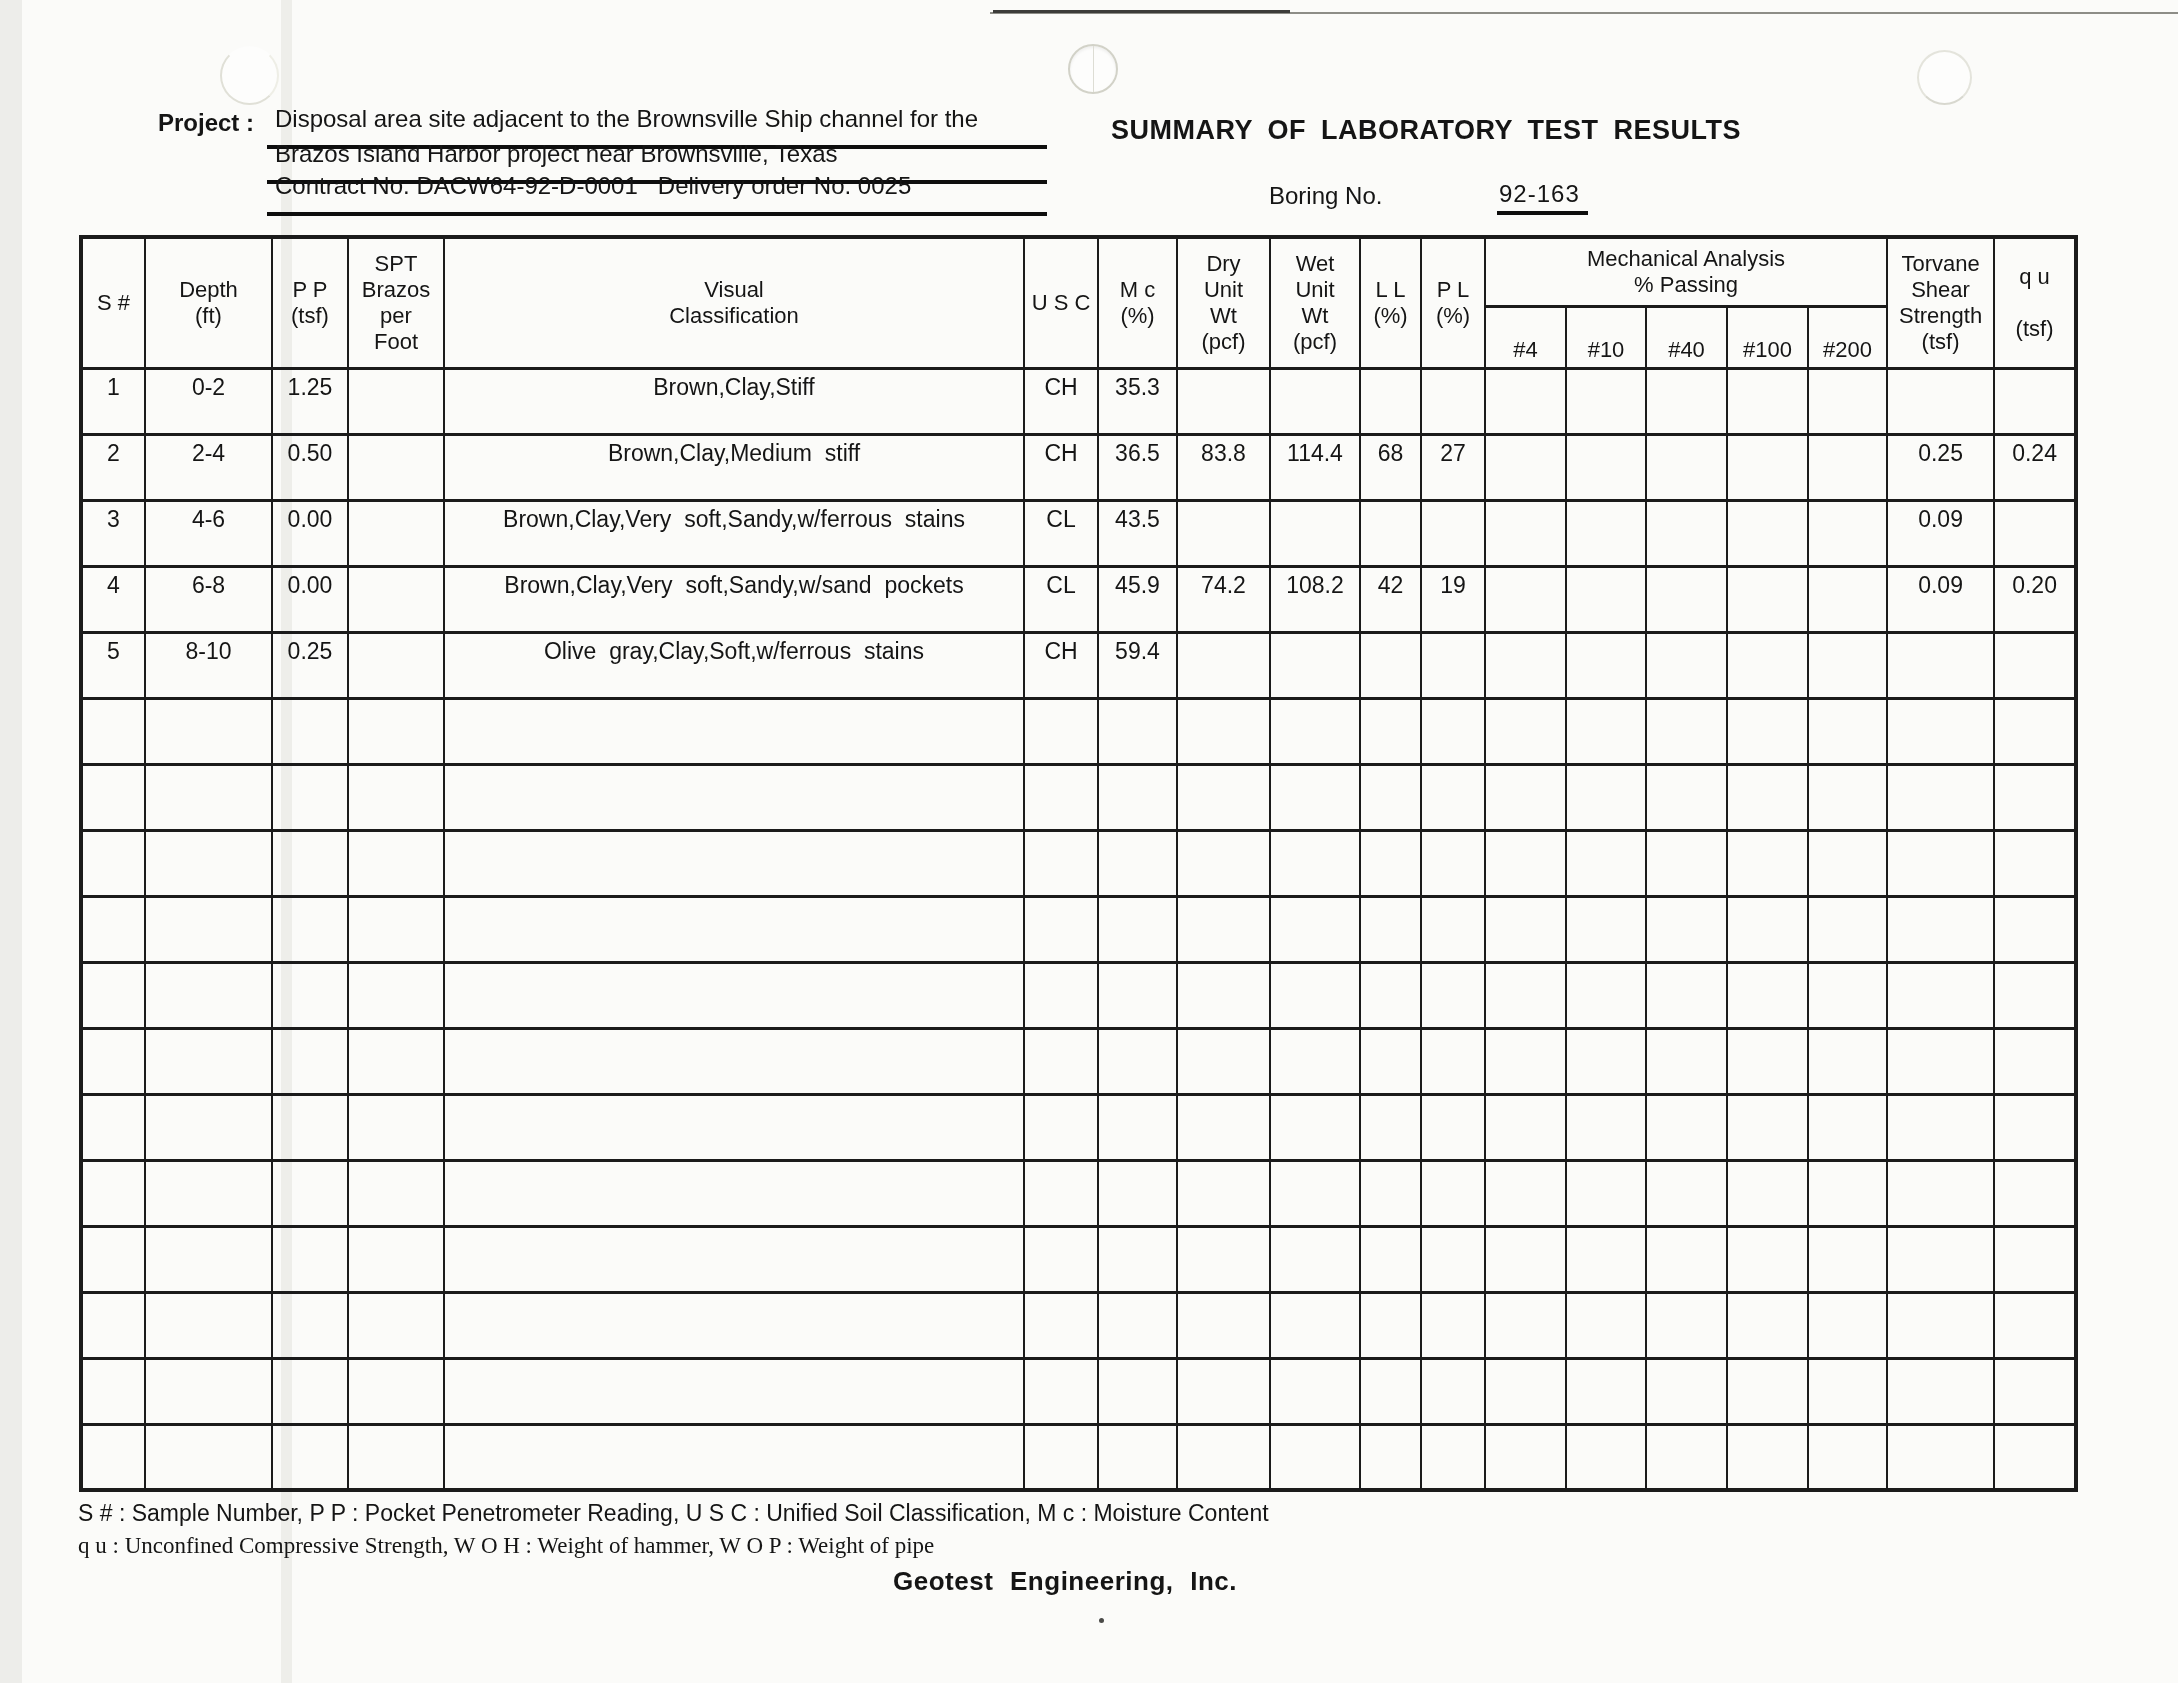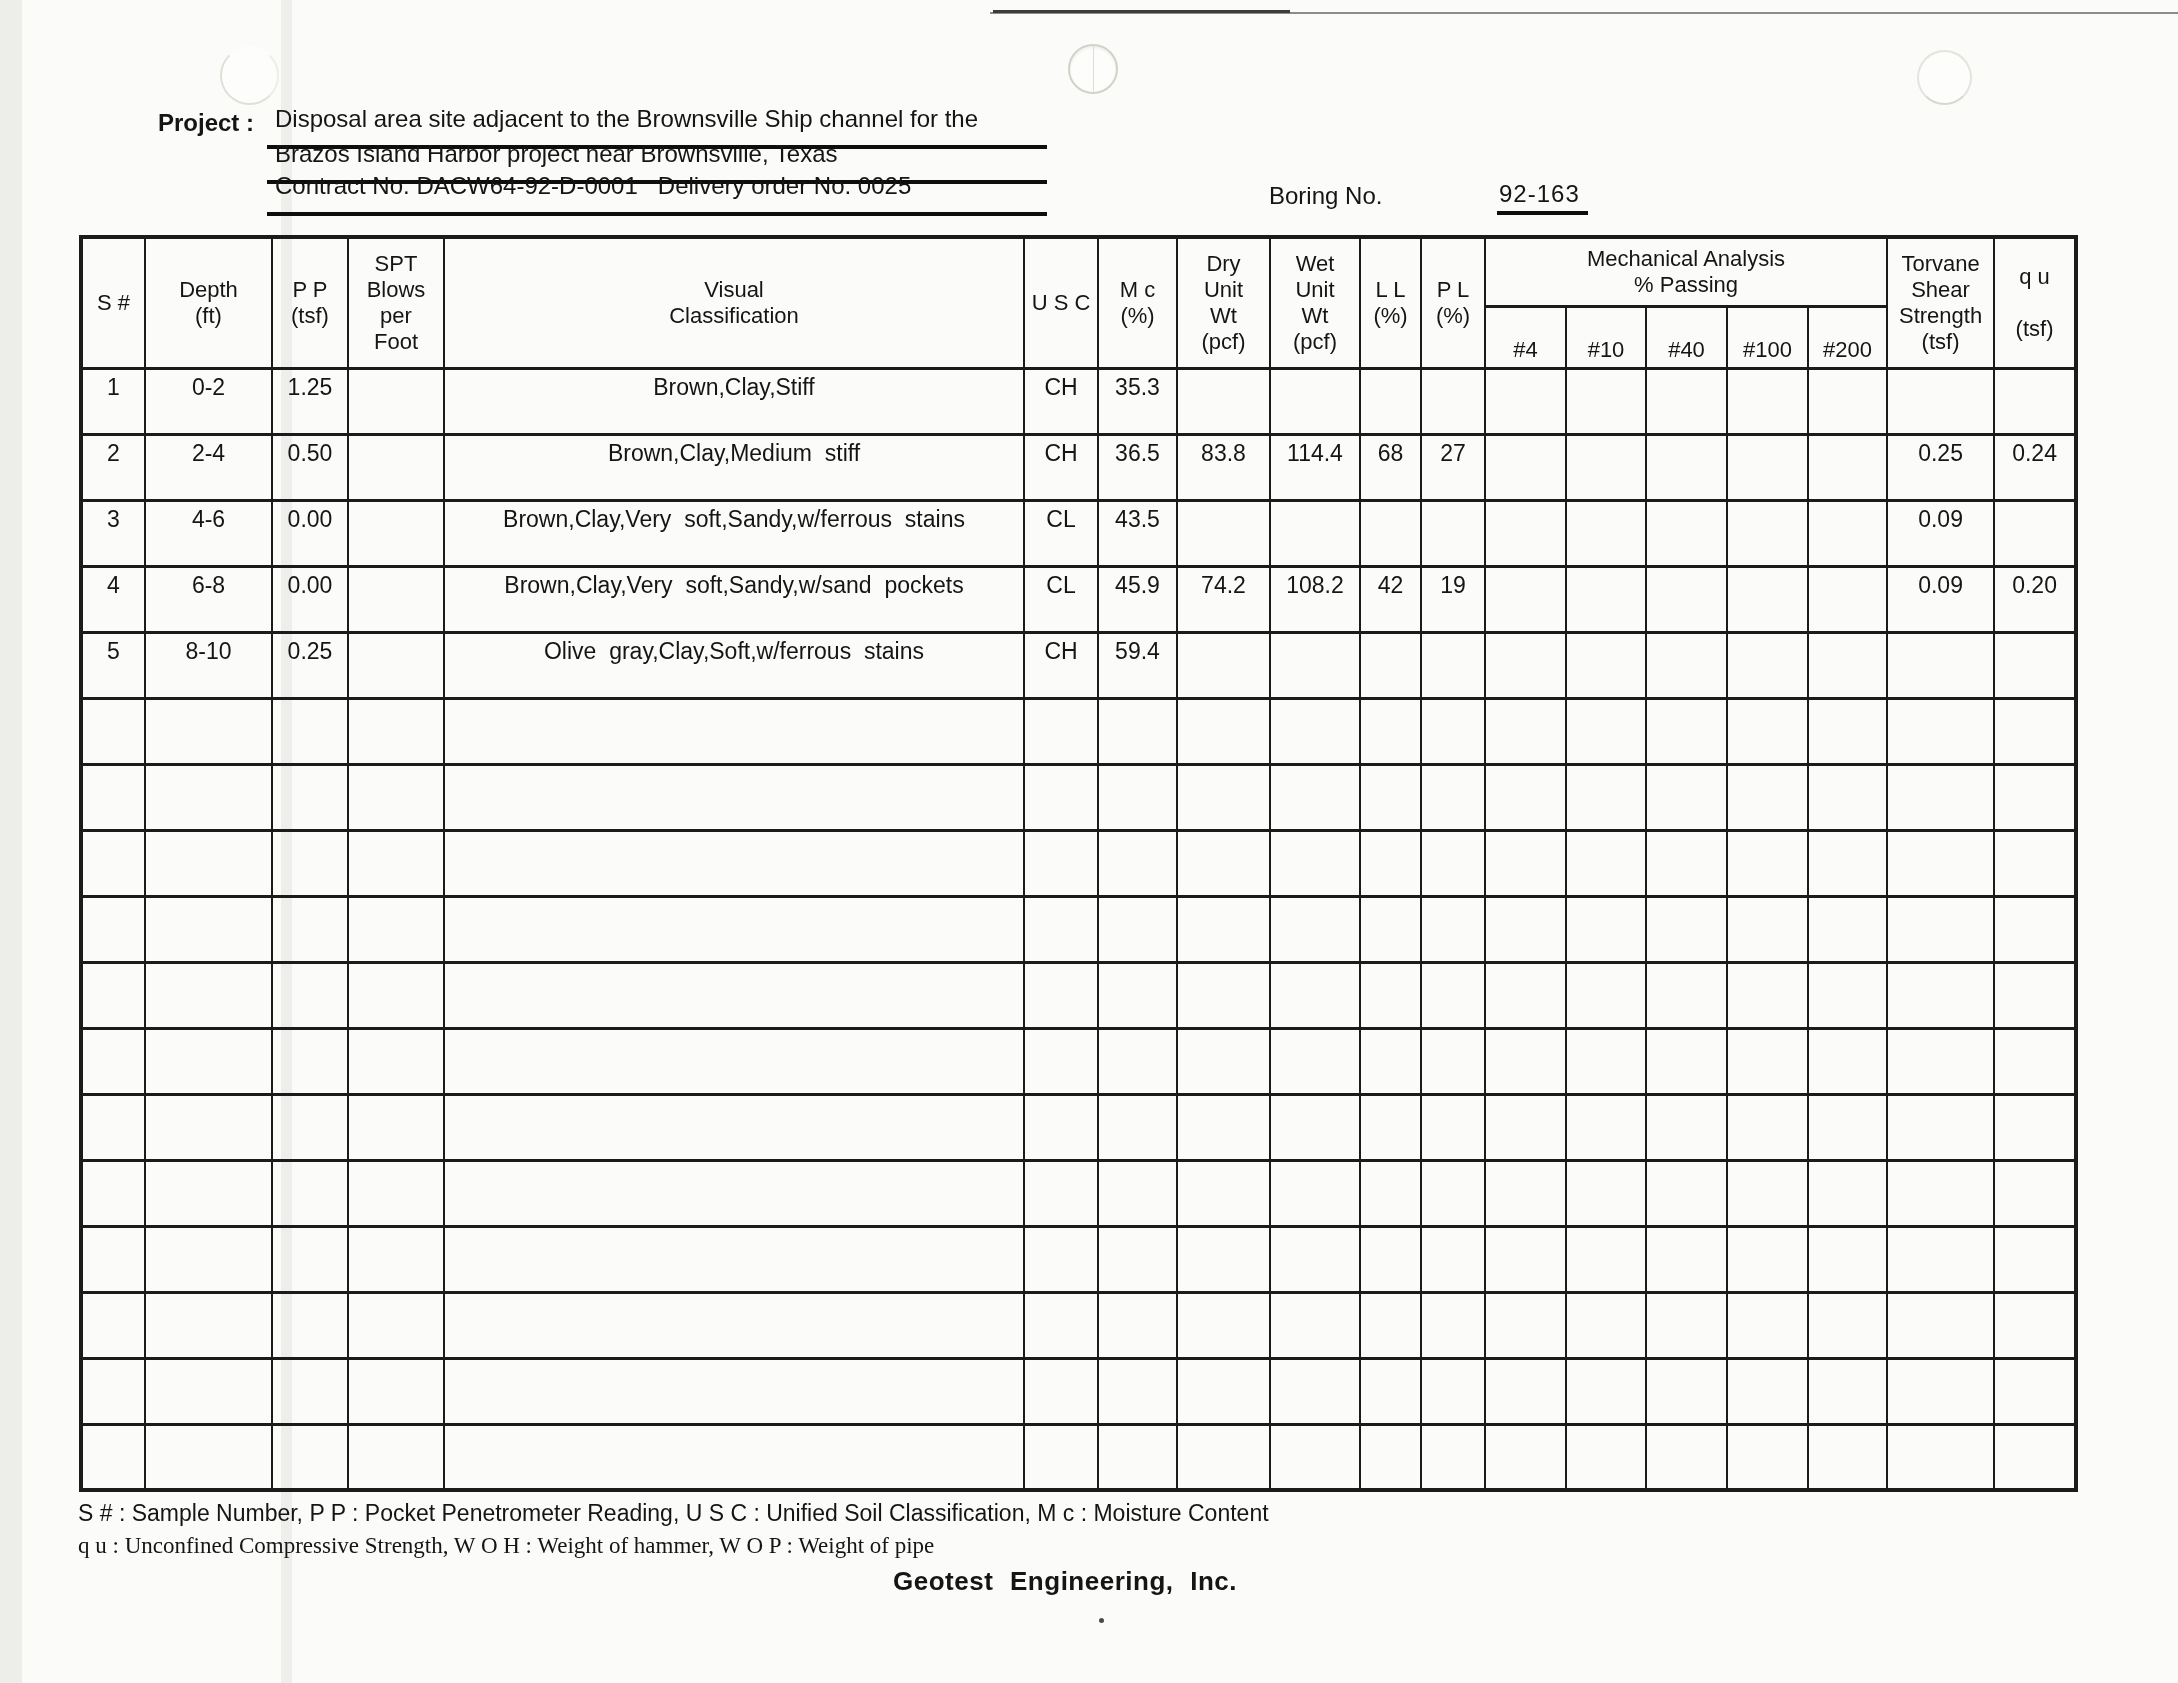--- a/index.html
+++ b/index.html
@@ -82,20 +82,21 @@
   <div class="topline-dark"></div>
   <div class="hole hole-left"></div>
   <div class="hole hole-center"></div>
   <div class="hole hole-right"></div>
   <div class="dot-mark"></div>
 
   <div class="project-label">Project :</div>
   <div class="pline pline1">Disposal area site adjacent to the Brownsville Ship channel for the</div>
   <div class="pline pline2">Brazos Island Harbor project near Brownsville, Texas</div>
   <div class="pline pline3">Contract No. DACW64-92-D-0001&nbsp;&nbsp; Delivery order No. 0025</div>
+  <div class="doc-title">SUMMARY OF LABORATORY TEST RESULTS</div>
   <div class="boring-label">Boring No.</div>
   <div class="boring-value">92-163</div>
 
   <table class="results">
     <colgroup>
       <col style="width:64px">
         <col style="width:127px">
         <col style="width:76px">
         <col style="width:96px">
       <col style="width:580px">
@@ -114,21 +115,21 @@
         <col style="width:82px">
     </colgroup>
     <thead>
       <tr class="group-row">
         <th rowspan="2" class="th-s">S #</th>
         <th rowspan="2">Depth
 (ft)</th>
         <th rowspan="2">P P
 (tsf)</th>
         <th rowspan="2">SPT
-Blows
+Brazos
 per
 Foot</th>
         <th rowspan="2">Visual
 Classification</th>
         <th rowspan="2">U S C</th>
         <th rowspan="2">M c
 (%)</th>
         <th rowspan="2">Dry
 Unit
 Wt

